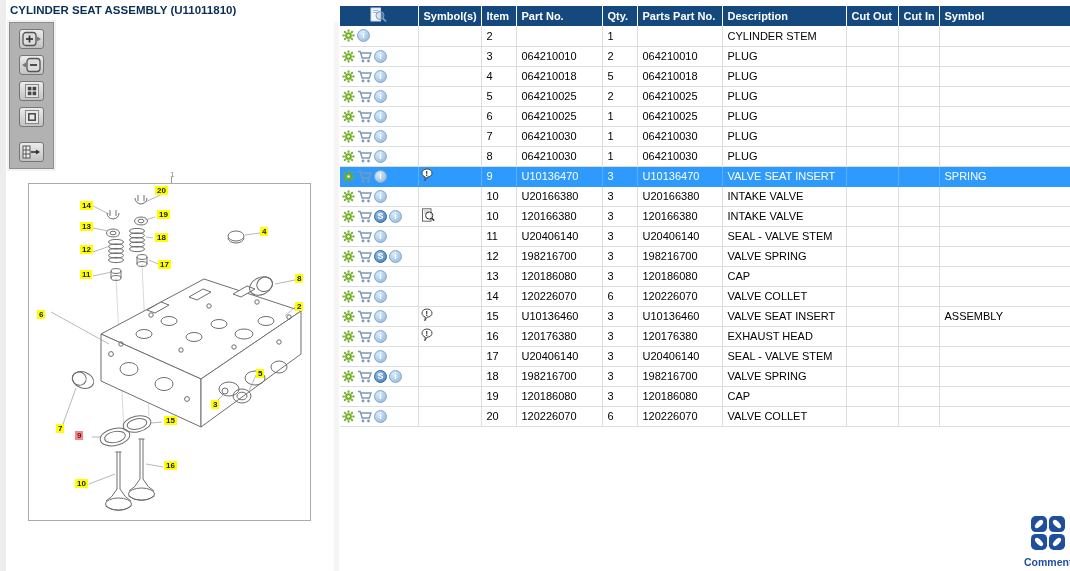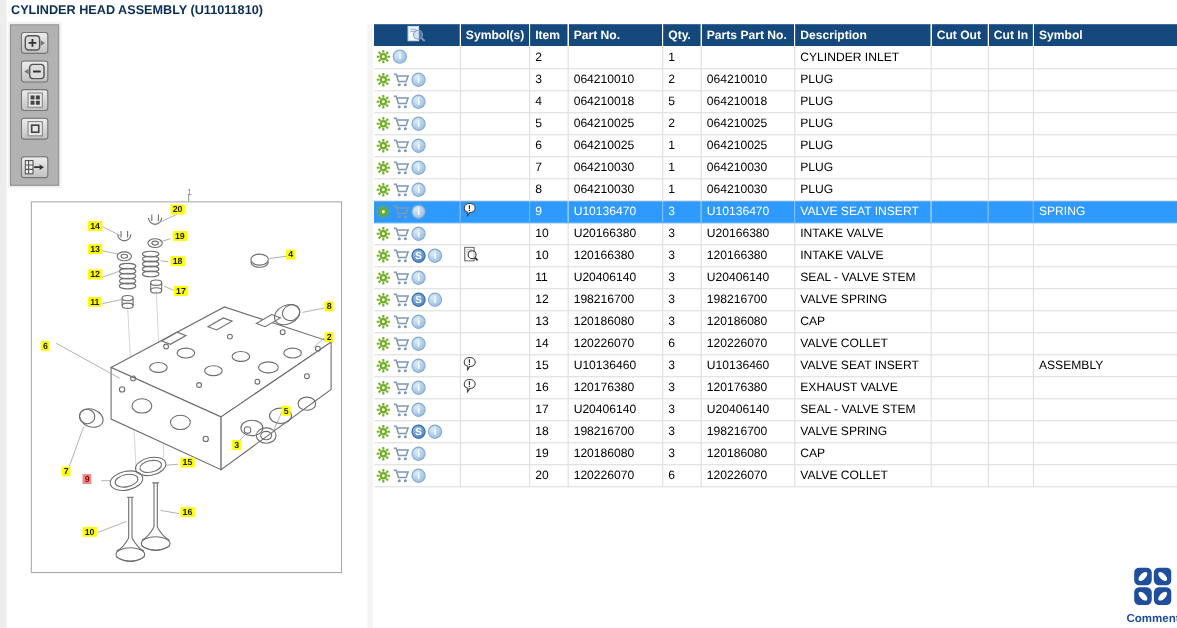--- a/index.html
+++ b/index.html
@@ -17,21 +17,21 @@
   
   .diagram-frame{position:absolute;left:28px;top:183px;width:283px;height:338px;border:1px solid #ababab;background:#fff}
   .callout-layer{position:absolute;left:0;top:0;width:1070px;height:571px;pointer-events:none}
   .callout{position:absolute;font-size:8px;font-weight:bold;line-height:9px;padding:0 2px;color:#1a1a1a;pointer-events:auto}
   .callout.yellow{background:#FFFF00}
   .callout.selected{background:#E98B8B;color:#8F0000}
   .callout.plain{background:transparent;color:#8a8a8a;font-weight:normal}
   .callout1-leader{position:absolute;left:171px;top:177px;width:1px;height:6px;background:#9a9a9a}
 
   
-  table.parts{position:absolute;left:340px;top:22px;width:730px;border-collapse:collapse;table-layout:fixed}
+  table.parts{position:absolute;left:340px;top:6px;width:730px;border-collapse:collapse;table-layout:fixed}
   table.parts th{background:#15497D;color:#fff;font-size:11px;font-weight:bold;text-align:left;height:20px;padding:0 5px;border-right:1px solid rgba(255,255,255,.5);vertical-align:middle;white-space:nowrap;overflow:hidden}
   table.parts th:first-child{text-align:center;padding:0}
   table.parts th:last-child{border-right:none}
   table.parts td{height:20px;font-size:11px;color:#000;padding:0 5px;border-right:1px solid #dedede;border-bottom:1px solid #dedede;vertical-align:middle;white-space:nowrap;overflow:hidden;background:#fff}
   table.parts td:last-child{border-right:none}
   table.parts td.c-act,table.parts td.c-sym{padding:0 2px}
   tr.sel td{background:#2E9AFE;color:#fff;border-right-color:#5cb0fa;border-bottom-color:#2E9AFE}
   .acts{display:flex;align-items:center;gap:2px}
   .ic{flex:none;display:inline-block}
   .badge-info,.badge-s{display:inline-block;width:13px;height:13px;border-radius:50%;text-align:center;font-size:9px;font-weight:bold;color:#fff;line-height:13px}
@@ -42,21 +42,21 @@
   .perkins{position:absolute;left:1024px;top:516px;width:48px;text-align:center}
   .perkins .logo-text{font-size:10.5px;font-weight:bold;color:#1F4E9C;line-height:11px}
   .perkins sup{font-size:5px}
 
   .panel-divider{position:absolute;left:334px;top:22px;width:5px;height:549px;background:#f5f5f5}
 </style>
 </head>
 <body>
 
 <div class="left-strip"></div>
-<h1 class="page-title">CYLINDER HEAD ASSEMBLY (U11011810)</h1>
+<h1 class="page-title">CYLINDER SEAT ASSEMBLY (U11011810)</h1>
 <div class="panel-divider"></div>
 
 <div class="toolbar">
   <button class="tbtn" title="">
     <svg width="21" height="16" viewBox="0 0 21 16">
         <rect x="2" y="1.5" width="13" height="13" rx="3" fill="#dcdcdc" stroke="#555" stroke-width="1.3"></rect>
         <line x1="8.5" y1="4.5" x2="8.5" y2="11.5" stroke="#333" stroke-width="1.7"></line>
         <line x1="5" y1="8" x2="12" y2="8" stroke="#333" stroke-width="1.7"></line>
         <path d="M16 5.5 20 8l-4 2.5z" fill="#777"></path>
       </svg>
@@ -304,21 +304,21 @@
               <circle cx="7" cy="7" r="1.4" fill="#fff"></circle>
             </svg>
             <span class="ic badge-info">i</span>
           </div>
         </td>
         <td class="c-sym"></td>
         <td>2</td>
         <td></td>
         <td>1</td>
         <td></td>
-        <td>CYLINDER INLET</td>
+        <td>CYLINDER STEM</td>
         <td></td>
         <td></td>
         <td></td>
       </tr>
       <tr>
         <td class="c-act">
           <div class="acts">
             <svg class="ic" width="13" height="13" viewBox="0 0 14 14">
               <g stroke="#6FAE23" stroke-width="2">
                 <line x1="7" y1="0.5" x2="7" y2="3"></line>
@@ -846,21 +846,21 @@
           </div>
         </td>
         <td class="c-sym"><svg width="12" height="14" viewBox="0 0 12 14">
             <path d="M6 1C8.9 1 11 2.8 11 5.1 11 7.4 8.9 9.2 6 9.2L3.8 12.8 4.3 9C2.4 8.5 1 7 1 5.1 1 2.8 3.1 1 6 1Z" fill="#fff" stroke="#444"></path>
             <text x="5.8" y="7.8" font-size="7.5" font-weight="bold" text-anchor="middle" fill="#111" font-family="Liberation Sans, sans-serif">!</text>
           </svg></td>
         <td>16</td>
         <td>120176380</td>
         <td>3</td>
         <td>120176380</td>
-        <td>EXHAUST VALVE</td>
+        <td>EXHAUST HEAD</td>
         <td></td>
         <td></td>
         <td></td>
       </tr>
       <tr>
         <td class="c-act">
           <div class="acts">
             <svg class="ic" width="13" height="13" viewBox="0 0 14 14">
               <g stroke="#6FAE23" stroke-width="2">
                 <line x1="7" y1="0.5" x2="7" y2="3"></line>

